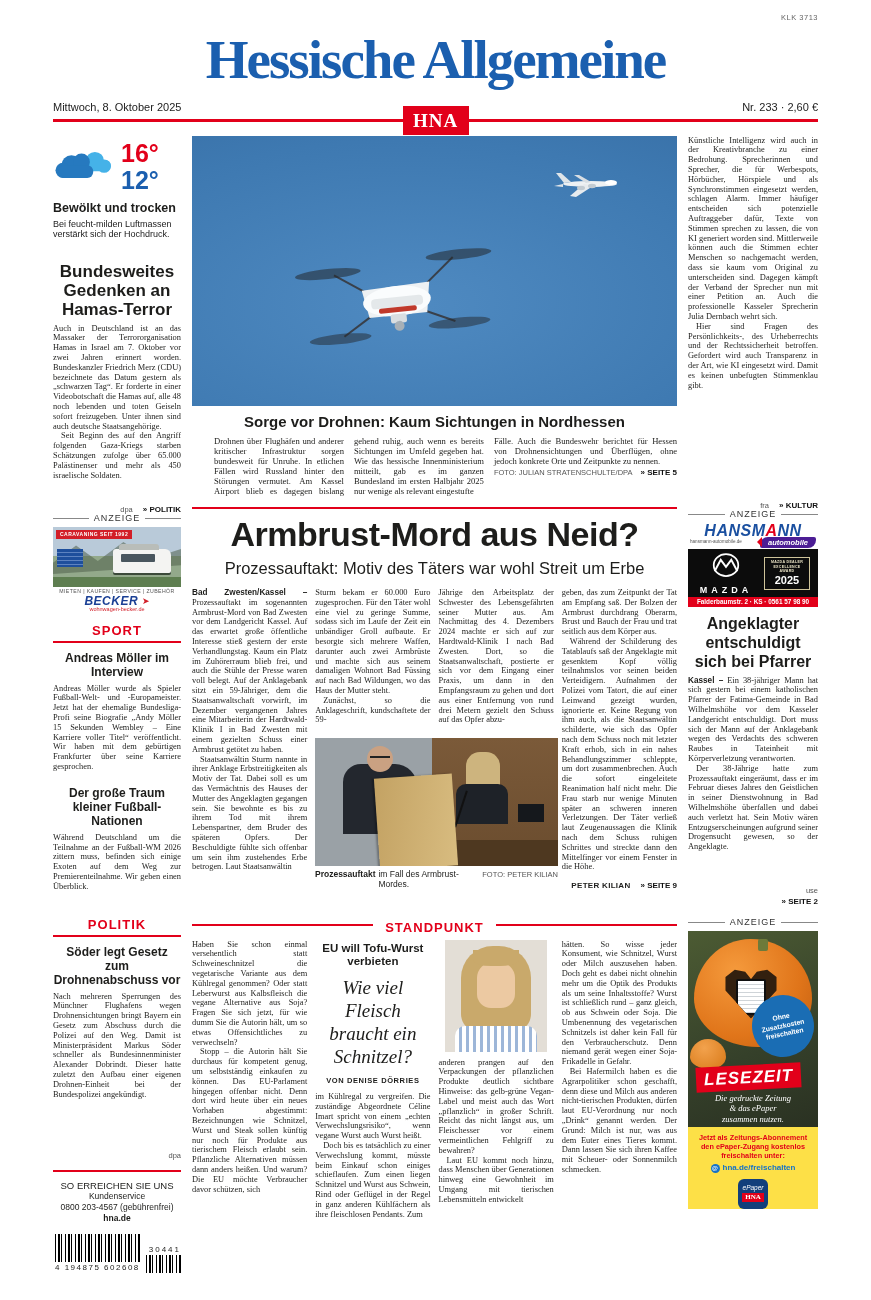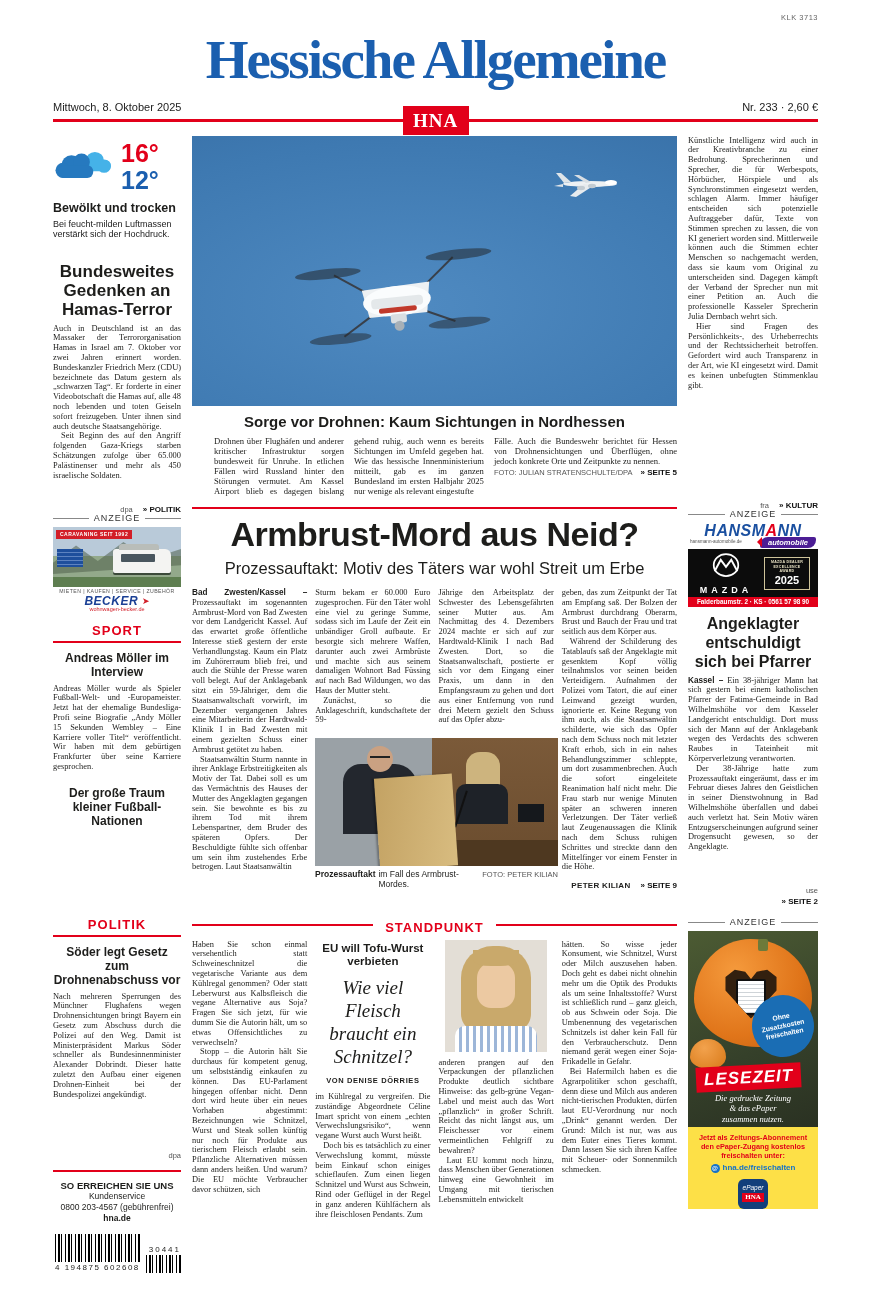--- a/index.html
+++ b/index.html
@@ -123,21 +123,21 @@
   .award-top { font:bold 3.6px/1.3 "Liberation Sans",sans-serif; letter-spacing:.3px; }
   .award-year { font:bold 11px/1.1 "Liberation Sans",sans-serif; color:#fff; }
   .mazda-addr { position:absolute; left:0; right:0; bottom:0; background:#e2001a; color:#fff;
     font:bold 6.4px/10px "Liberation Sans",sans-serif; text-align:center; }
   .angeklagter { height:292px; }
   .angeklagter .lead, .gedenken .lead { font-weight:bold; font-family:"Liberation Sans",sans-serif; font-size:8.2px; }
   
   .politik-body-wrap { position:relative; height:168px; overflow:hidden; }
   .contact-rule { border-top:2px solid #e2001a; margin:10px 0 8px; }
   .contact { text-align:center; font:8.5px/11px "Liberation Sans",sans-serif; }
-  .contact-head { font-weight:bold; font-size:9.5px; }
+  .contact-head { font-weight:normal; font-size:9.5px; }
   .contact-hna { font-weight:bold; }
   .barcode-row { display:flex; align-items:flex-end; gap:5px; margin-top:10px; padding-left:2px; }
   .bc-bars { height:26px; background:repeating-linear-gradient(90deg,#000 0 1px,#fff 1px 3px,#000 3px 5px,#fff 5px 6px,#000 6px 7px,#fff 7px 10px); }
   .bc-main { width:88px; } .bc-main .bc-bars { height:28px; }
   .bc-num { font:8px/1.4 "Liberation Sans",sans-serif; letter-spacing:1.5px; }
   .bc-side { width:36px; } .bc-side .bc-bars { height:18px; }
   .bc-code { font:8px/1.4 "Liberation Sans",sans-serif; letter-spacing:2px; text-align:right; }
   
   .stand-head { position:relative; text-align:center; height:14px; margin-bottom:8px; }
   .stand-head::before { content:""; position:absolute; left:0; right:0; top:6px; border-top:2px solid #e2001a; }
@@ -253,20 +253,21 @@
           </div>
         </div>
       </div>
 
       <div class="sport-block">
         <div class="sec-head">SPORT</div>
         <div class="sec-rule"></div>
         <div class="art-title sm">Andreas Möller im Interview</div>
         <p class="bodytxt sport-body">Andreas Möller wurde als Spieler Fußball-Welt- und -Europameister. Jetzt hat der ehemalige Bundesliga-Profi seine Biografie „Andy Möller 15 Sekunden Wembley – Eine Karriere voller Titel“ veröffentlicht. Wir haben mit dem gebürtigen Frankfurter über seine Karriere gesprochen.</p>
         <div class="art-title sm a2-gap">Der große Traum kleiner Fußball-Nationen</div>
+        <p class="bodytxt sport-body">Während Deutschland um die Teilnahme an der Fußball-WM 2026 zittern muss, befinden sich einige Exoten auf dem Weg zur Premierenteilnahme. Wir geben einen Überblick.</p>
       </div>
     </div>
 
     <div>
       <div class="drone-photo">
         <svg class="drone-svg" viewBox="0 0 485 270" preserveAspectRatio="none">
           <g transform="translate(398,48)">
             <ellipse cx="0" cy="0" rx="27" ry="3" fill="#eef1f3"></ellipse>
             <path d="M-26,-1 L-34,-11 L-29,-11 L-19,-2 Z" fill="#dfe5e9"></path>
             <path d="M-27,0 L-36,2 L-27,3 Z" fill="#dfe5e9"></path>

